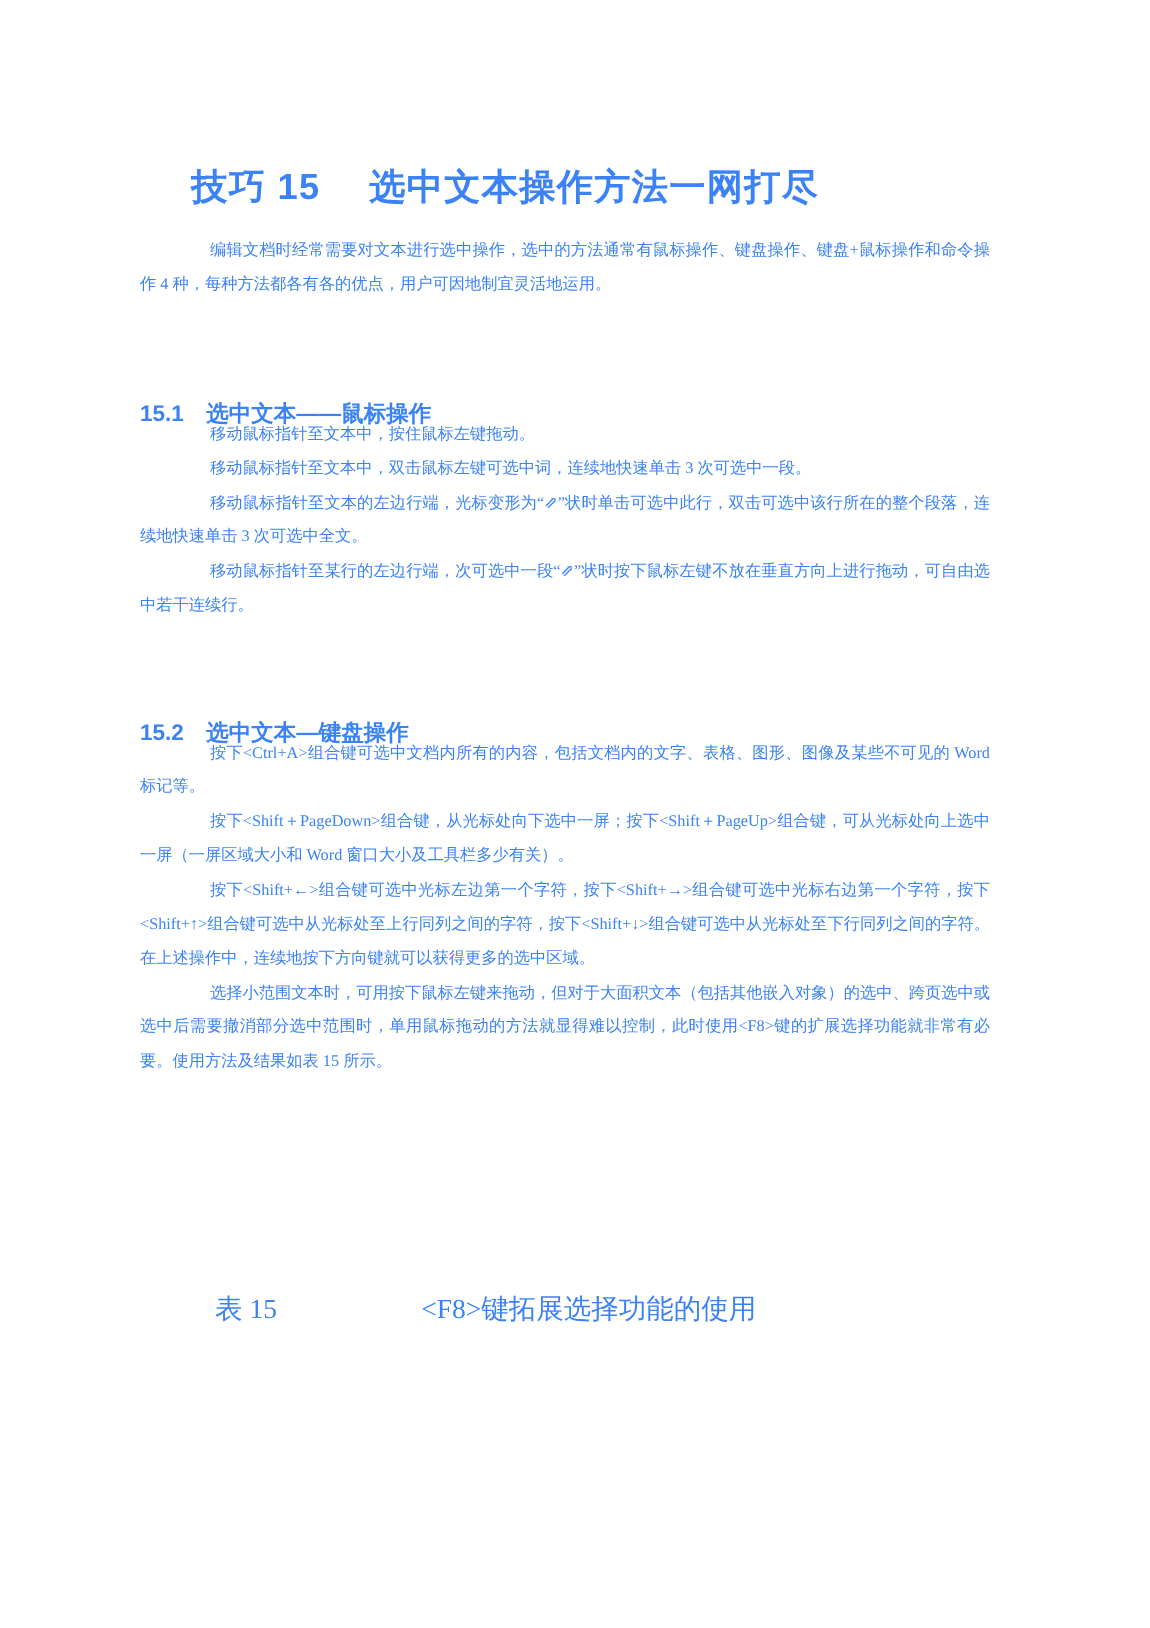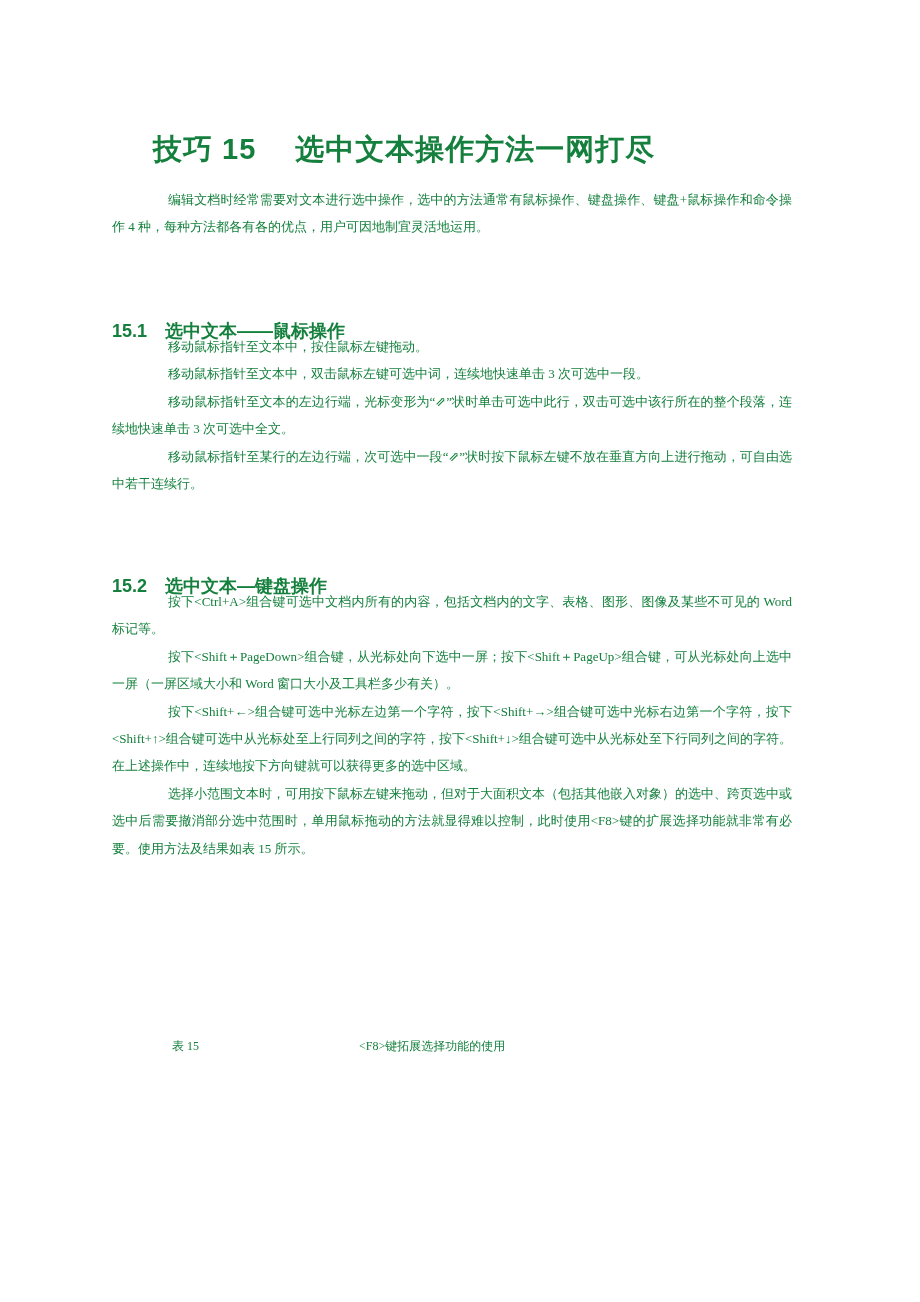--- a/index.html
+++ b/index.html
@@ -5,21 +5,21 @@
   html, body {
     margin: 0;
     padding: 0;
     background: #ffffff;
   }
   .page {
     position: relative;
     width: 888px;
     height: 1302px;
     background: #ffffff;
-    color: #15803d;
+    color: #3b82f6;
     overflow: hidden;
   }
   .doc-title {
     position: absolute;
     left: 153px;
     top: 111px;
     font-family: "Liberation Sans", "DejaVu Sans", sans-serif;
     font-weight: bold;
     font-size: 29px;
     letter-spacing: 1px;
@@ -52,33 +52,32 @@
   .sec1-paras { top: 333px; }
   .heading-2 { top: 559px; }
   .sec2-paras { top: 588px; }
   .table-caption {
     position: absolute;
     left: 112px;
     top: 1033px;
     width: 680px;
     height: 28px;
     font-family: "Liberation Serif", "DejaVu Serif", serif;
-    font-size: 12px;
+    font-size: 22px;
     line-height: 27.4px;
   }
   .table-caption .cap-label {
     position: absolute;
     left: 60px;
     white-space: nowrap;
   }
   .table-caption .cap-title {
     position: absolute;
     left: 225px;
     white-space: nowrap;
-    margin-left: 22px;
   }
 </style>
 </head>
 <body>
 
 <div class="page">
 
   <h1 class="doc-title">技巧 15　 选中文本操作方法一网打尽</h1>
 
   <div class="body-block intro-block">

